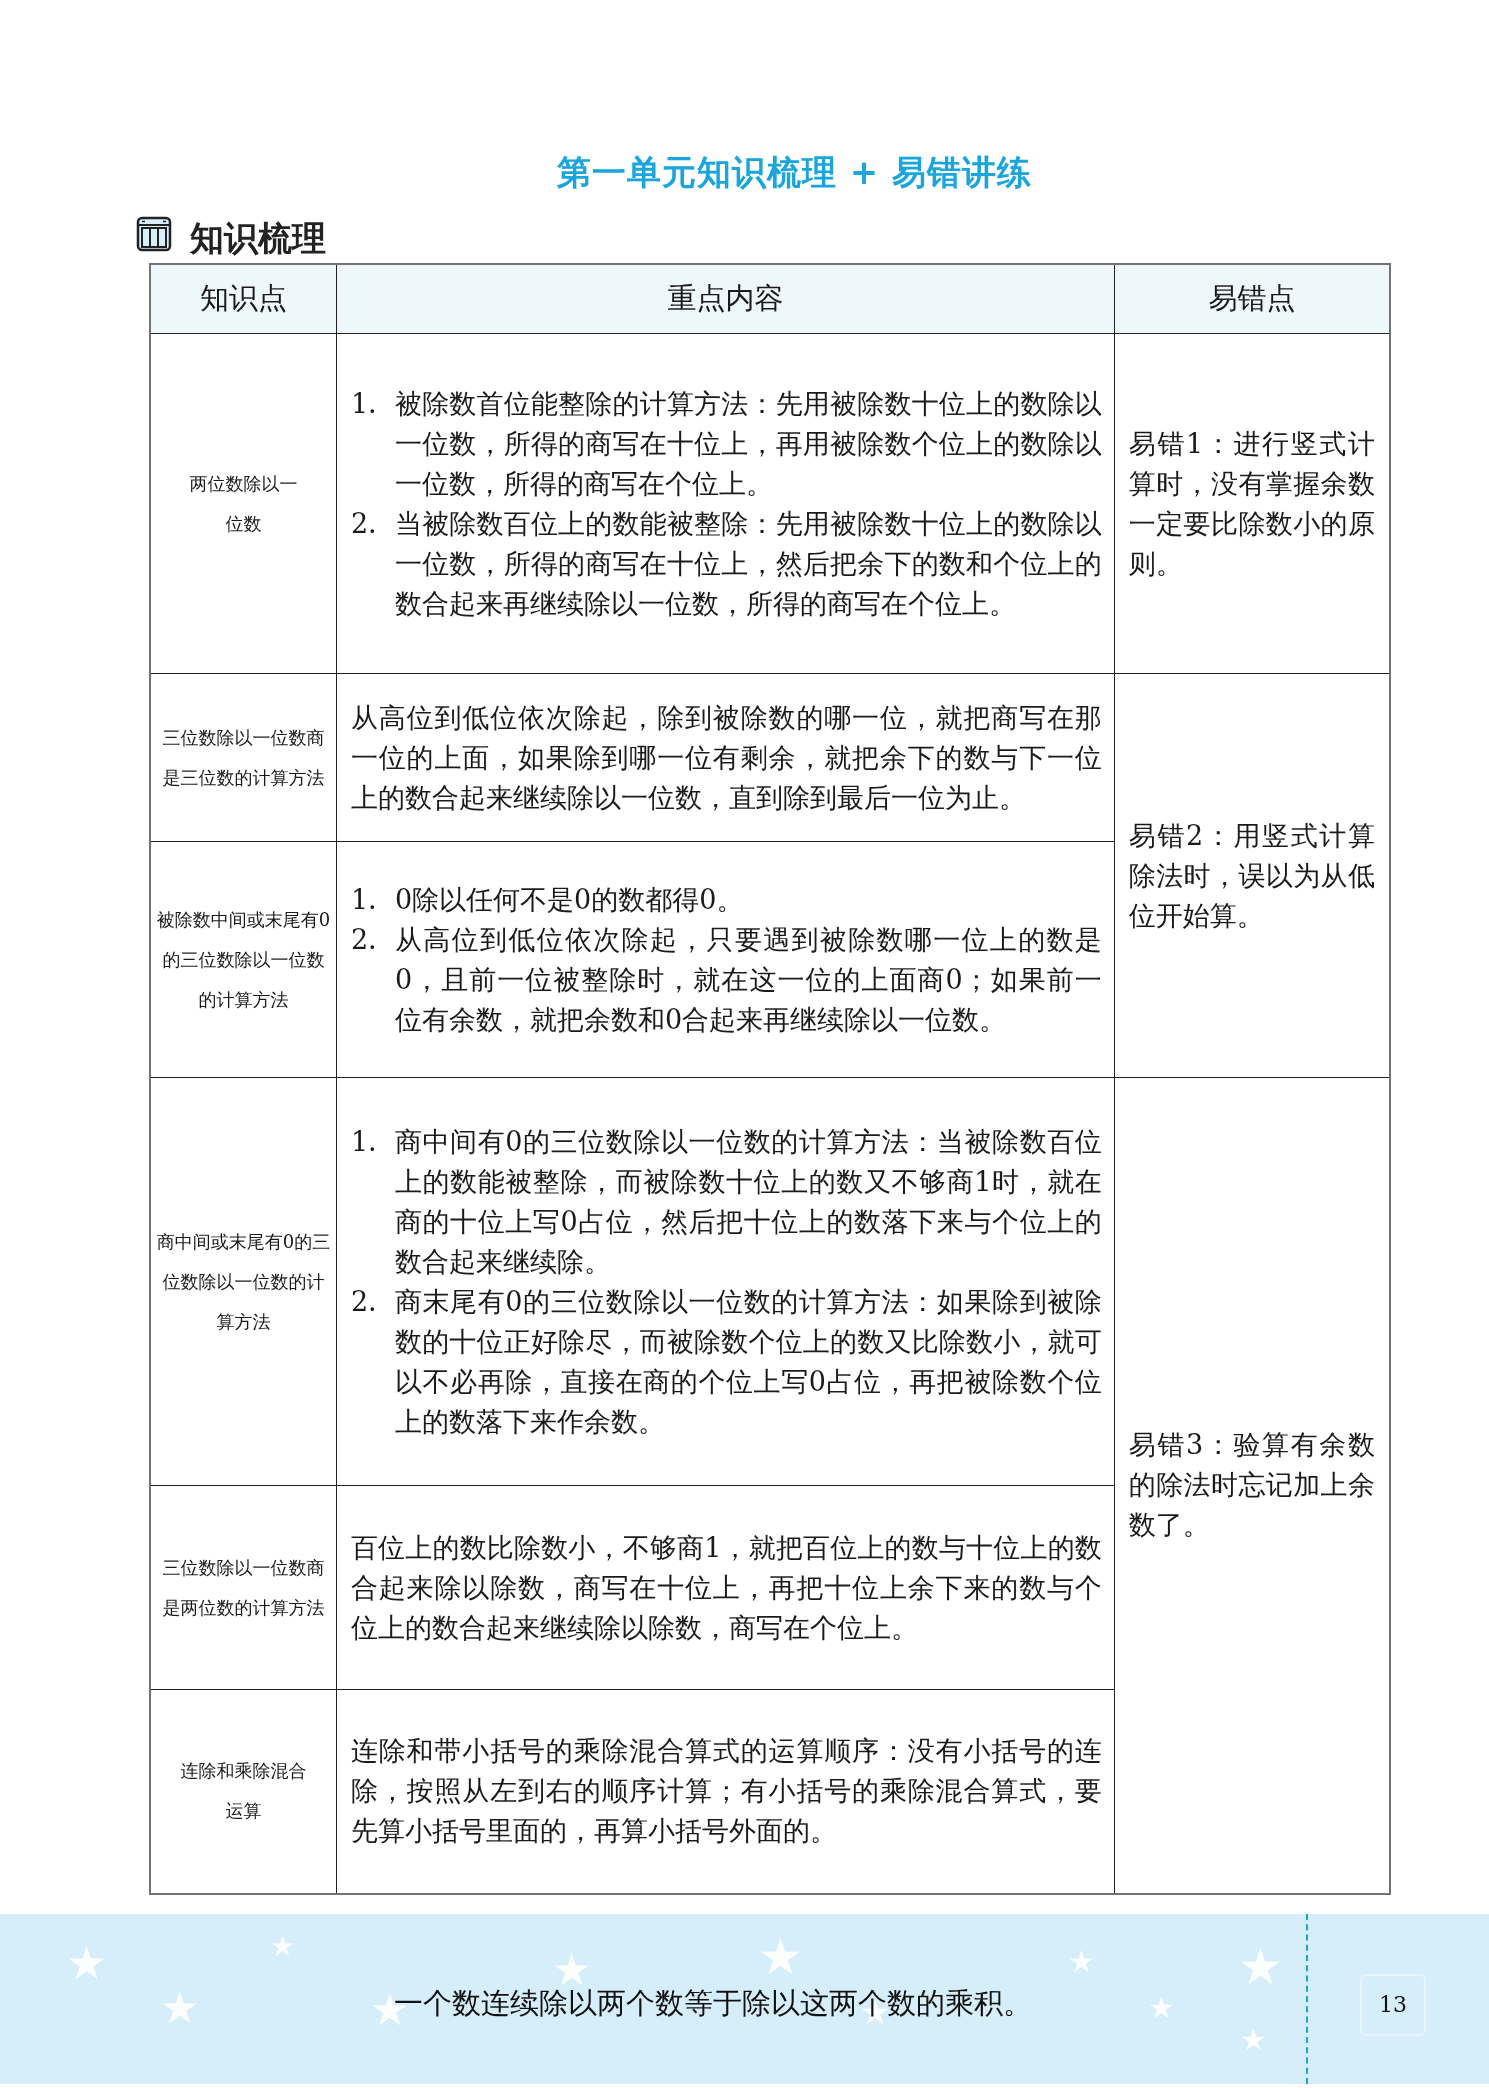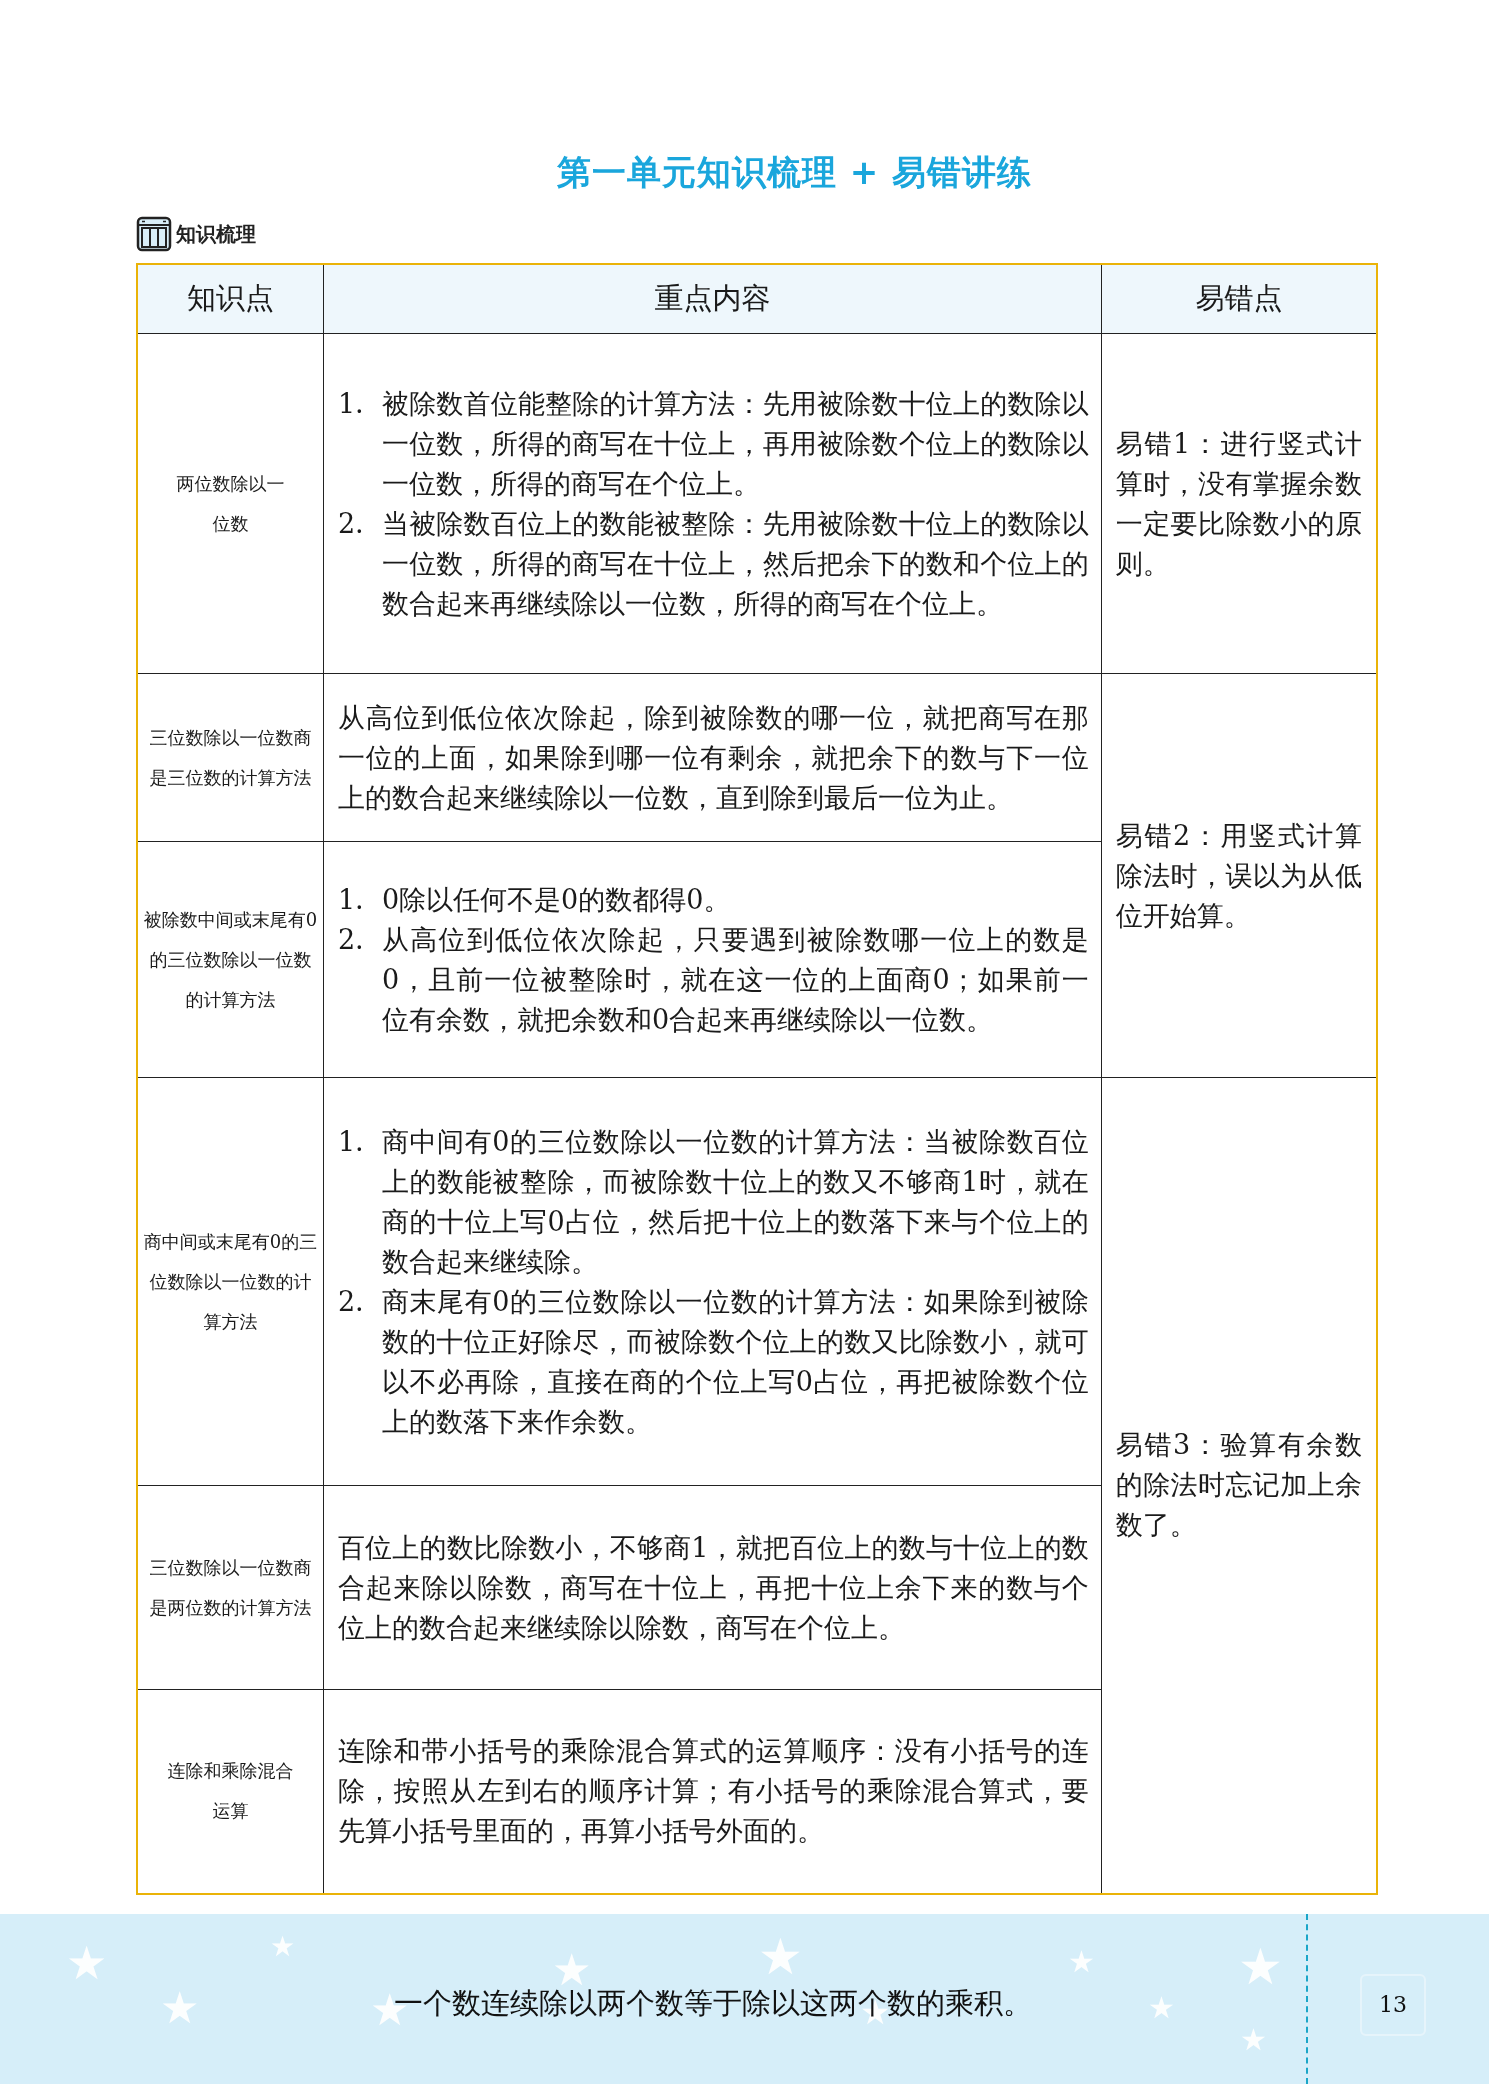--- a/index.html
+++ b/index.html
@@ -7,27 +7,27 @@
     width: 1489px; height: 2088px; background: #ffffff; position: relative; overflow: hidden;
     font-family: "DejaVu Serif", "Liberation Serif", serif; color: #1a1a1a;
   }
   .page-title {
     position: absolute; top: 150px; left: 0; width: 1489px; text-align: center;
     padding-left: 100px; box-sizing: border-box;
     font-family: "DejaVu Sans", "Liberation Sans", sans-serif;
     font-size: 34px; color: #1aa6dc; letter-spacing: 1px; font-weight: bold;
   }
   .section-head {
-    position: absolute; top: 216px; left: 136px; display: flex; align-items: center;
-    font-family: "DejaVu Sans", "Liberation Sans", sans-serif; font-weight: bold; font-size: 20px; color: #222;
+    position: absolute; top: 216px; left: 136px; display: flex; align-items: flex-start;
+    font-family: "DejaVu Sans", "Liberation Sans", sans-serif; font-weight: bold; font-size: 34px; color: #222; gap: 14px;
   }
   .section-icon { width: 36px; height: 36px; margin-right: 4px; }
   table.kt {
-    position: absolute; top: 263px; left: 136px; width: 1242px;
-    border-collapse: collapse; border: 2px solid #eab308; table-layout: fixed;
+    position: absolute; top: 263px; left: 149px; width: 1242px;
+    border-collapse: collapse; border: 2px solid #737373; table-layout: fixed;
   }
   table.kt td, table.kt th { border: 1.5px solid #222; vertical-align: middle; }
   table.kt th {
     background: #eef7fc; height: 66px;
     font-family: "DejaVu Sans", "Liberation Sans", sans-serif; font-weight: normal; font-size: 29px;
   }
   .col-k { width: 186px; }
   .col-c { width: 776px; }
   .col-e { width: 275px; }
   td.k { text-align: center; font-size: 18px; line-height: 40px; padding: 6px 3px; }

